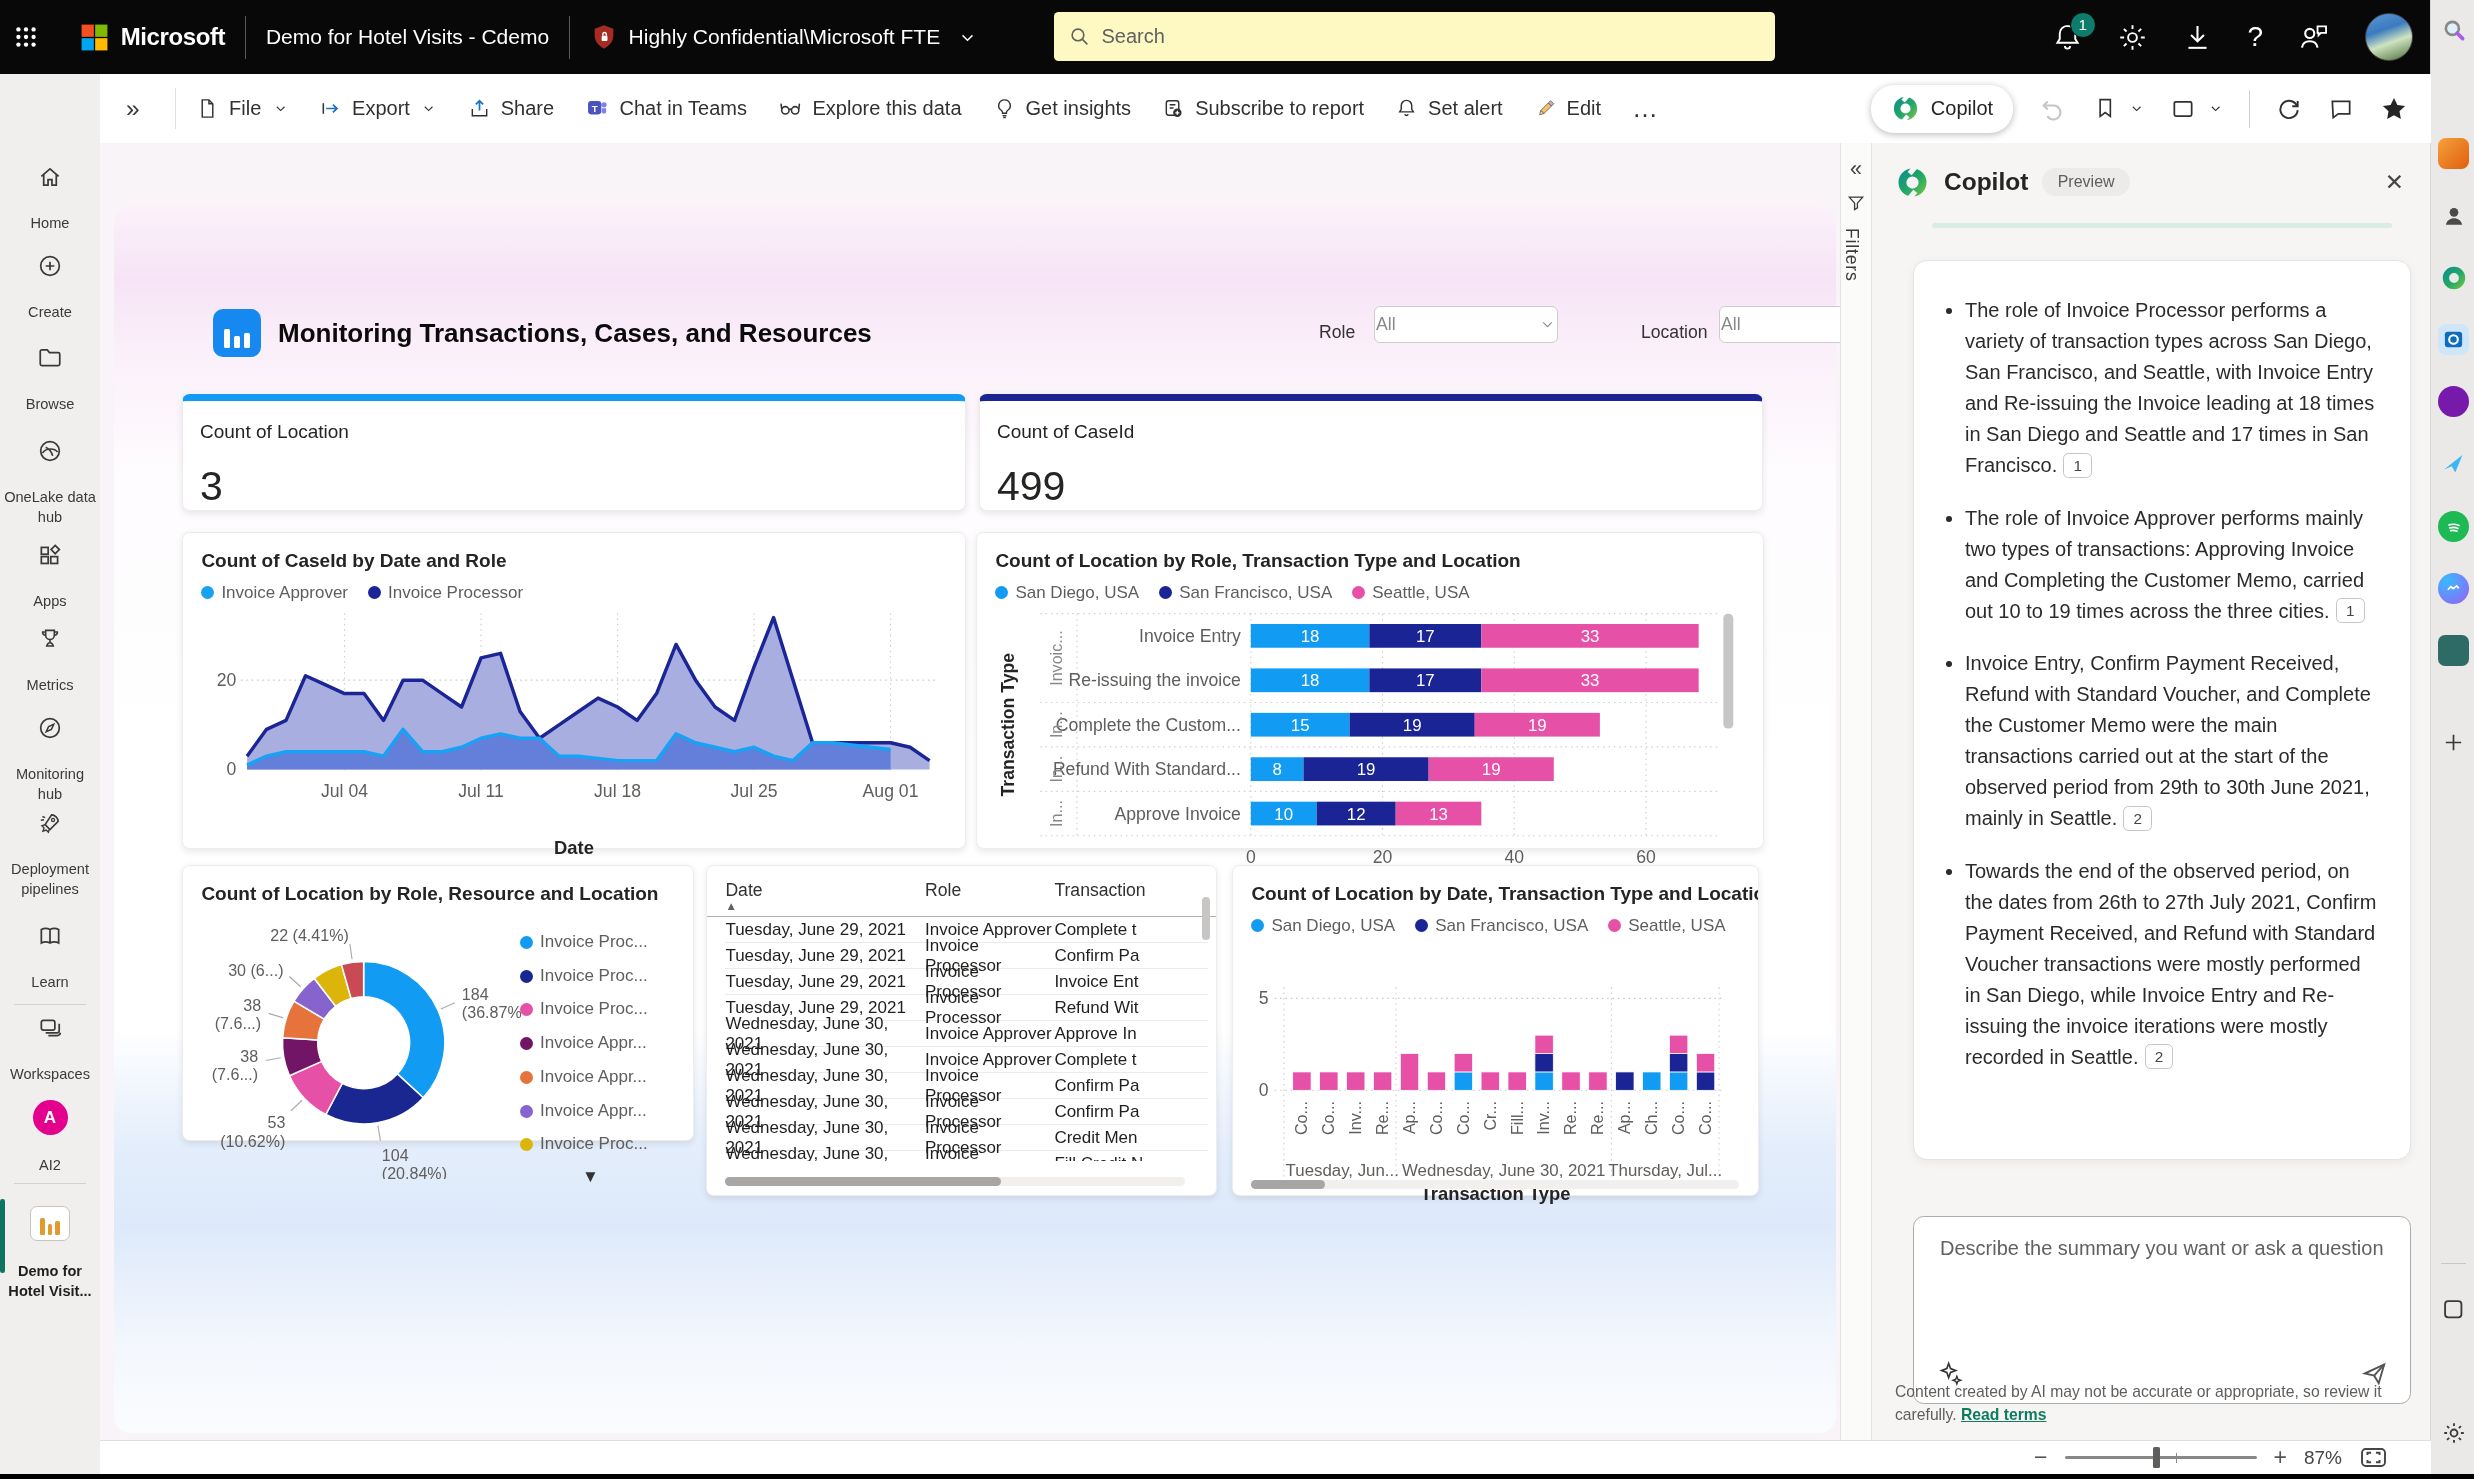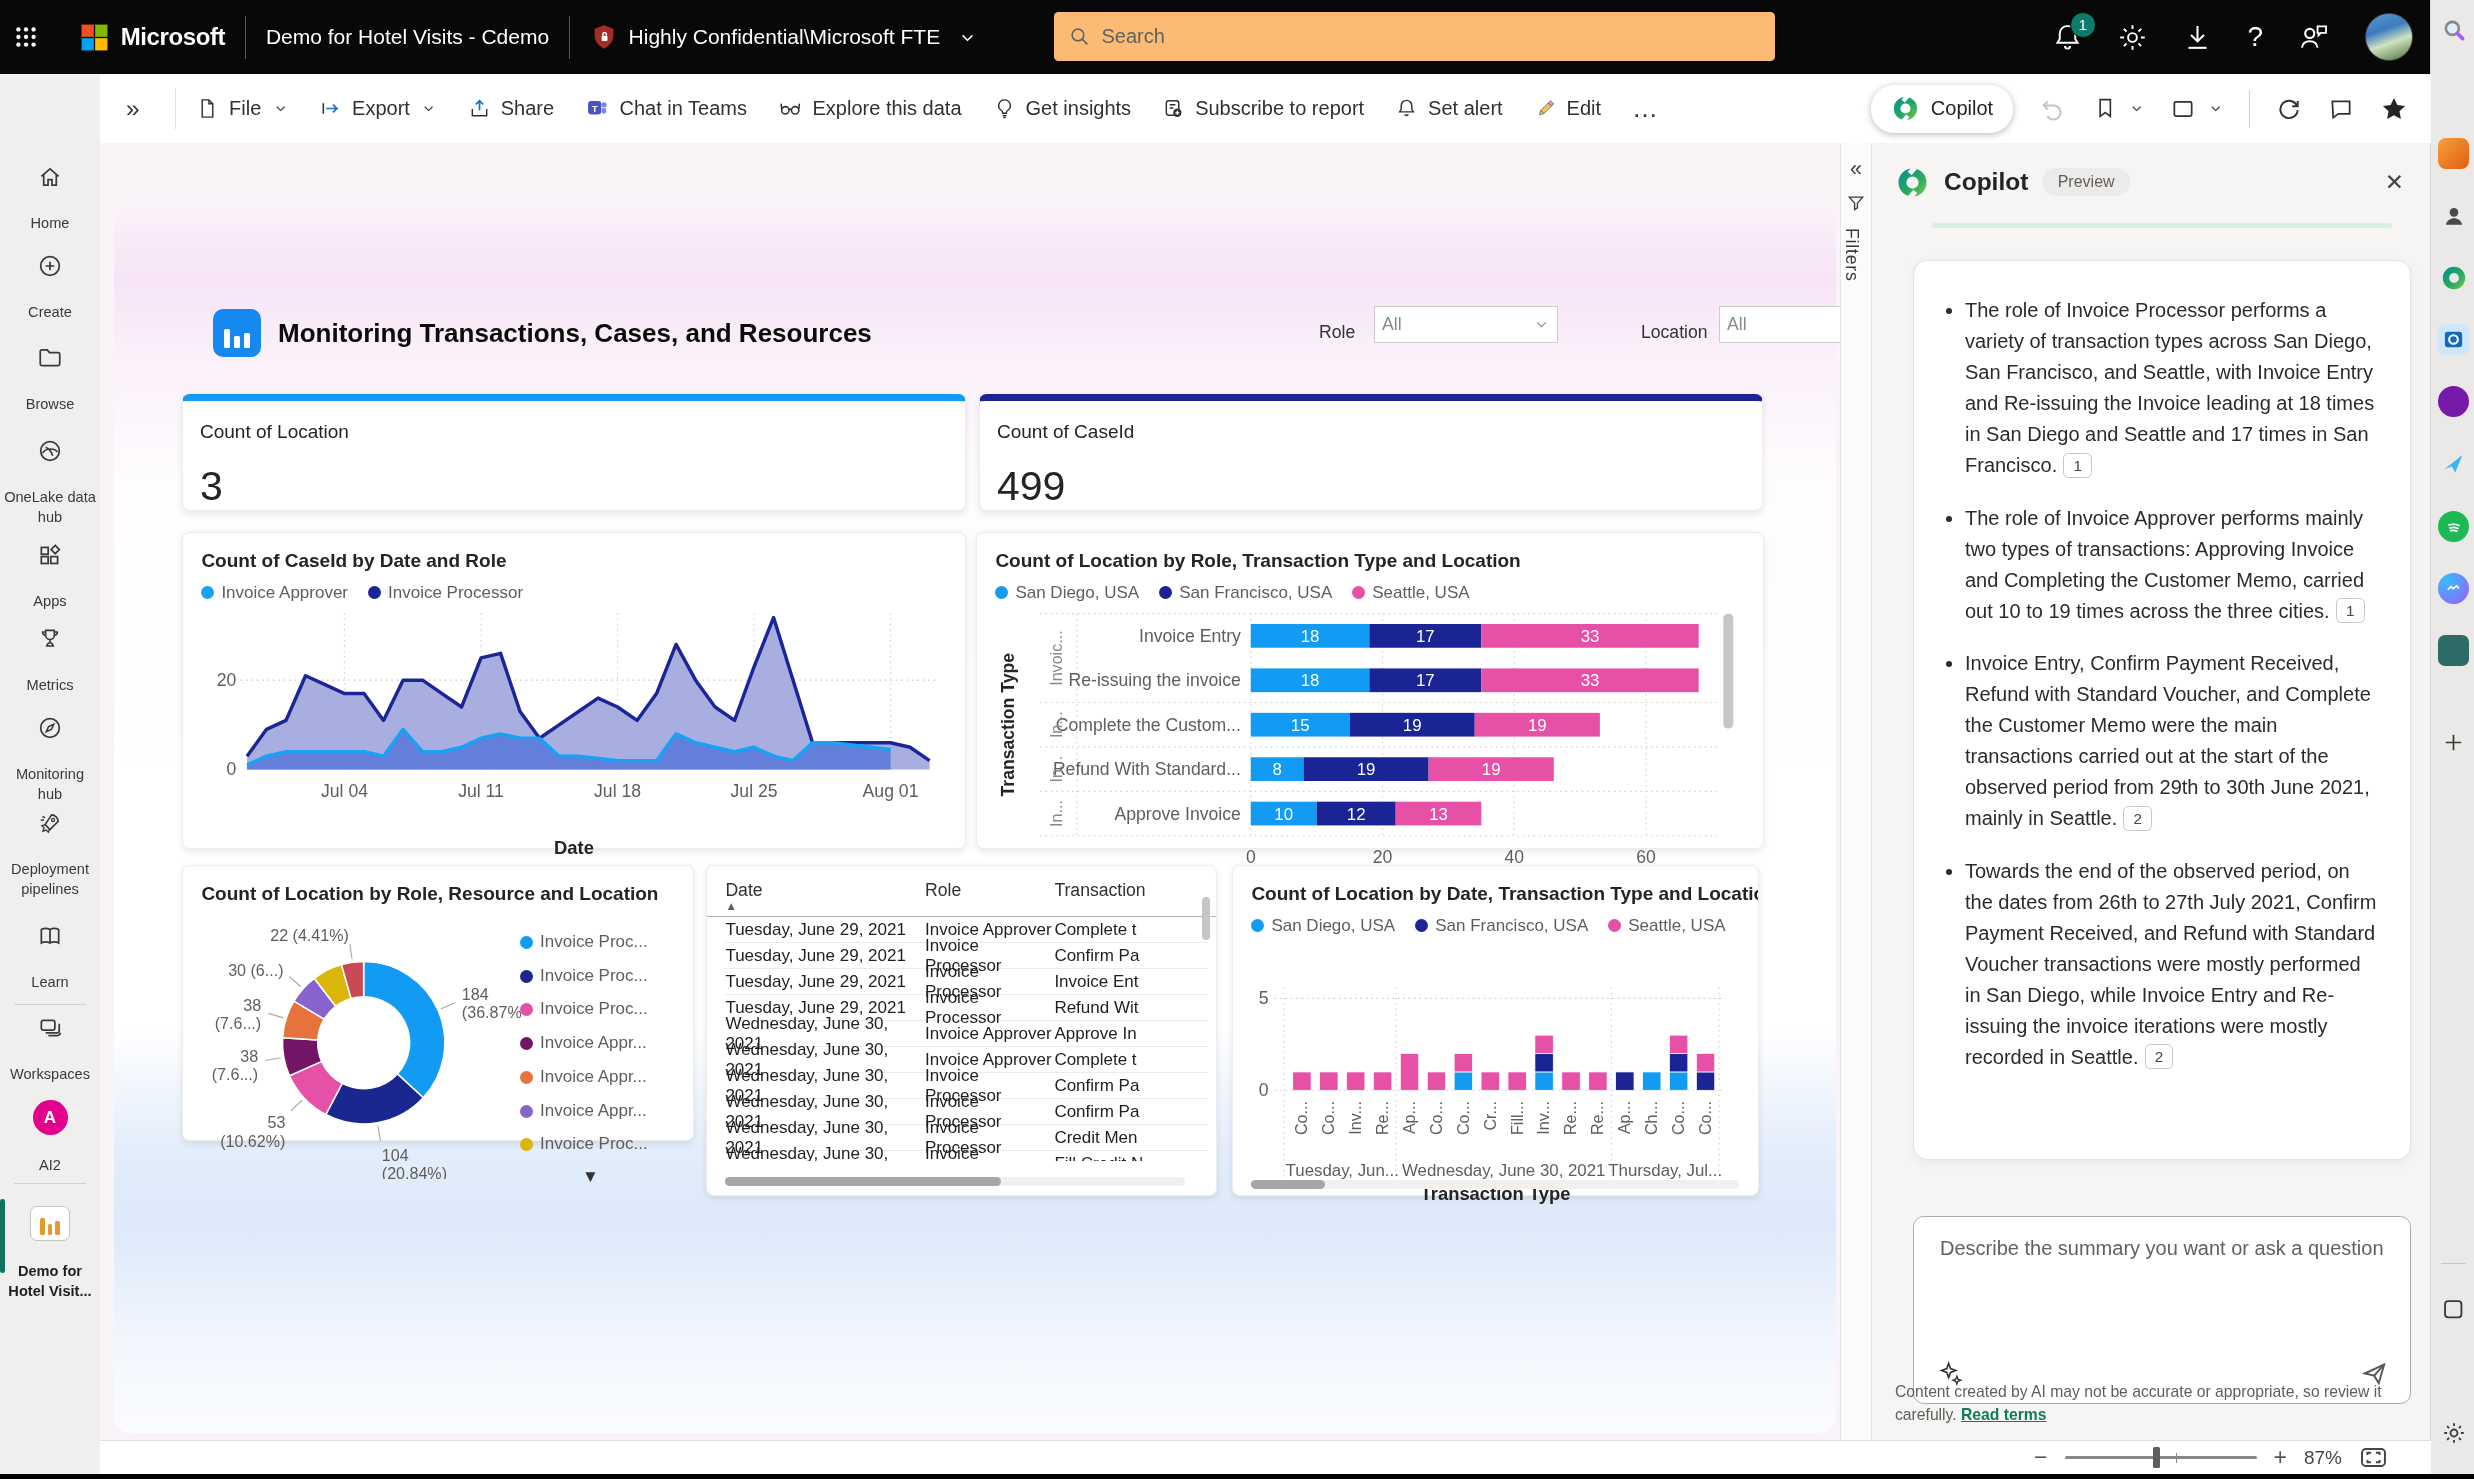--- a/index.html
+++ b/index.html
@@ -10,21 +10,21 @@
   
   #topbar { position:absolute; left:0; top:0; width:2430px; height:74px; background:#080808; color:#fff; }
   .tb-left { position:absolute; left:0; top:0; height:74px; display:flex; align-items:center; }
   .waffle { width:51px; height:74px; display:flex; align-items:center; justify-content:center; cursor:pointer; }
   .mslogo { display:flex; align-items:center; gap:10.7px; margin-left:28px; }
   .mslogo .word { font-size:24px; font-weight:700; letter-spacing:-0.4px; }
   .tb-div { width:0.8px; height:43px; background:#5a5a5a; margin:0 20px; }
   .tb-title { font-size:21px; font-weight:400; }
   .sens { display:flex; align-items:center; gap:10.7px; font-size:21px; }
   .chev-down-w { margin-left:7.7px; }
-  .tb-search { position:absolute; left:1054px; top:12.3px; width:721px; height:49px; background:#fdba74; border-radius:4.6px; display:flex; align-items:center; padding:0 15.3px; gap:10.7px; color:#616161; font-size:20px; }
+  .tb-search { position:absolute; left:1054px; top:12.3px; width:721px; height:49px; background:#fef9c3; border-radius:4.6px; display:flex; align-items:center; padding:0 15.3px; gap:10.7px; color:#616161; font-size:20px; }
   .tb-right { position:absolute; right:17px; top:0; height:74px; display:flex; align-items:center; gap:34px; }
   .tb-icon { position:relative; display:flex; align-items:center; justify-content:center; cursor:pointer; }
   .badge { position:absolute; top:-9.2px; right:-12.3px; background:#0E7C6B; color:#fff; border-radius:50%; width:26px; height:26px; font-size:15.3px; display:flex; align-items:center; justify-content:center; border:1.5px solid #080808; }
   .avatar { width:48px; height:48px; border-radius:50%; background:linear-gradient(160deg,#5b9bd5 0%,#3a7abf 35%,#cfe3c0 60%,#4a6f3a 100%); border:0.8px solid #444; }
 
   
   #edgerail { position:absolute; left:2430px; top:0; width:44px; height:1474px; background:#ebe9e7; border-left:0.8px solid #d8d6d4; }
   .er-ic { position:absolute; left:7px; width:31px; height:31px; border-radius:7.7px; display:flex; align-items:center; justify-content:center; cursor:pointer; }
   .er-div { position:absolute; left:10px; width:24.5px; height:0.8px; background:#c9c7c5; }
 
@@ -49,21 +49,21 @@
   .tr-div { width:0.8px; height:38px; background:#d2d0ce; }
 
   
   #canvas { position:absolute; left:100px; top:143px; width:1740px; height:1297px; background:#f9f4f8; }
   #sheet { position:absolute; left:14px; top:63px; width:1722px; height:1227px; border-radius:17px;
     background:linear-gradient(180deg,#fbf1fa 0%,#f6e4f6 6%,#fbf0fa 12%,#fefcfe 22%,#ffffff 46%,#ffffff 67%,#e3edfb 77%,#dde9fa 83%,#f3f7fd 93%,#fbfcfe 100%); }
   .rep-head-ic { position:absolute; left:113px; top:166px; width:48px; height:48px; border-radius:10px; background:#1689F0; display:flex; align-items:flex-end; justify-content:center; gap:4.6px; padding-bottom:9.2px; }
   .rep-head-ic i { display:block; width:5.4px; background:#fff; border-radius:1.5px; }
   #rep-title { position:absolute; left:178px; top:175px; font-size:26px; font-weight:700; color:#0b0b0b; }
   .flt-label { position:absolute; font-size:17.6px; color:#333; top:179px; }
-  .flt-dd { position:absolute; top:163px; width:184px; height:37px; background:#fff; border:0.8px solid #cfcdcb; border-radius:0; display:flex; align-items:center; justify-content:space-between; padding:0 7px; font-size:17.6px; color:#8a8886; cursor:pointer; }
+  .flt-dd { position:absolute; top:163px; width:184px; height:37px; background:#fff; border:0.8px solid #cfcdcb; border-radius:6px; display:flex; align-items:center; justify-content:space-between; padding:0 1px; font-size:17.6px; color:#8a8886; cursor:pointer; }
 
   .viz { position:absolute; background:#fff; border:0.8px solid #ededed; border-radius:7.7px; box-shadow:0 2.3px 7.7px rgba(0,0,0,.09); }
   .kpi { padding:20px 17px; }
   .kpi .k-label { font-size:19px; color:#252423; }
   .kpi .k-value { font-size:41px; color:#252423; margin-top:20px; }
   .viz-title { font-size:19px; font-weight:700; color:#252423; padding:17px 18.4px 0 18.4px; white-space:nowrap; overflow:hidden; }
   .legend { display:flex; align-items:center; gap:20px; padding:10.7px 18.4px 0 18.4px; }
   .leg-item { display:flex; align-items:center; gap:7px; font-size:17px; color:#605e5c; cursor:pointer; white-space:nowrap; }
   .leg-dot { width:13px; height:13px; border-radius:50%; flex:none; }
   .axis-title { font-size:18.4px; font-weight:700; color:#252423; text-align:center; }

